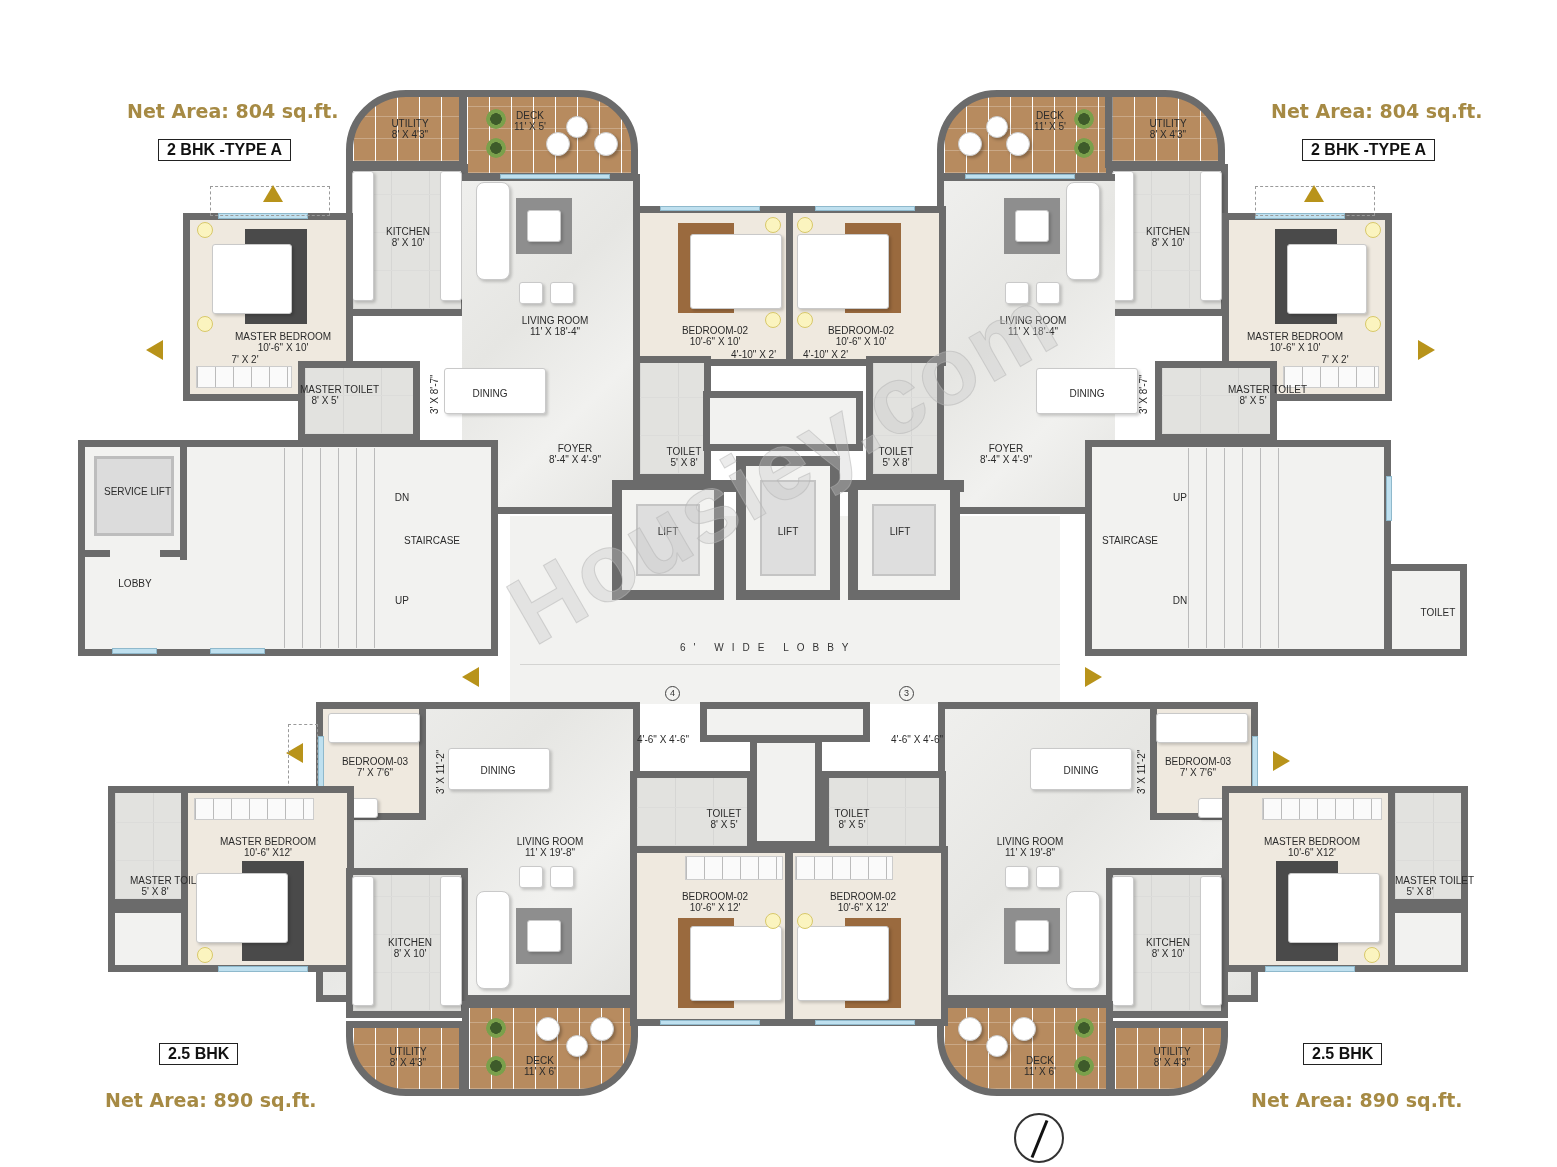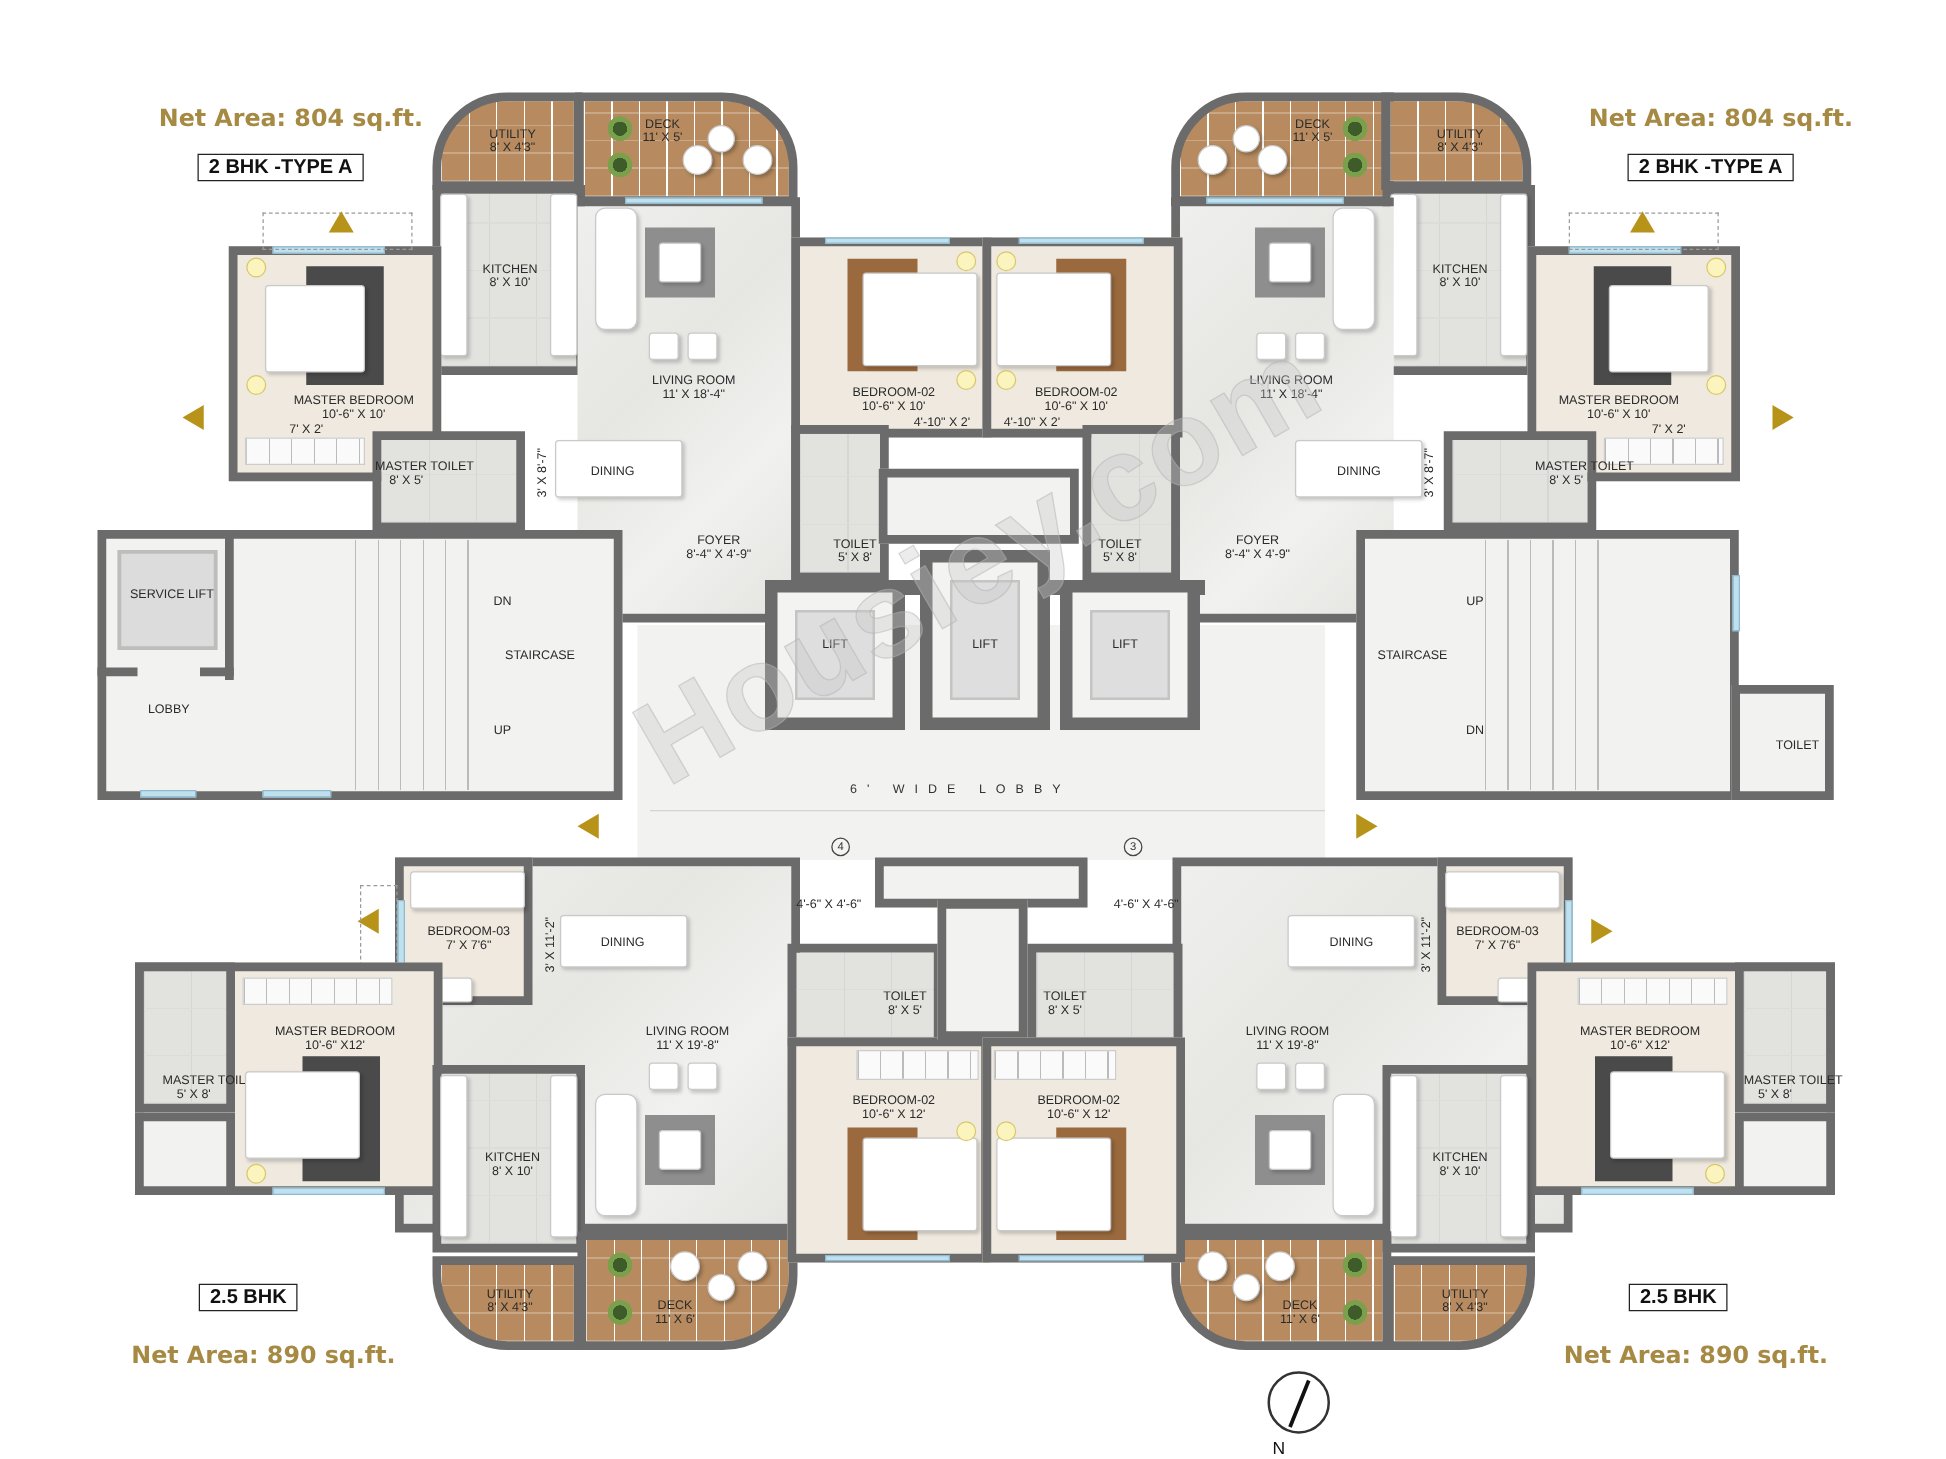--- a/index.html
+++ b/index.html
@@ -1,19 +1,19 @@
 <!DOCTYPE html>
 <html><head>
 <meta charset="utf-8">
 <style>
   * { box-sizing: border-box; margin: 0; padding: 0; }
   html, body { width: 1557px; height: 1167px; background: #ffffff; overflow: hidden; }
   body { position: relative; font-family: "Liberation Sans", "DejaVu Sans", sans-serif; color: #222; }
 
-  .plan { position: absolute; left: 0; top: 0; width: 1557px; height: 945px; }
+  .plan { position: absolute; left: 0; top: 16px; width: 1557px; height: 945px; }
 
   
   .wall { position: absolute; background: #6b6b6b; }
   .room { position: absolute; background: #ecebe8; border: 7px solid #6b6b6b; }
   .room.floor-marble { background: linear-gradient(135deg, #efefed 0%, #e6e6e3 40%, #f1f1ef 70%, #e4e4e1 100%); }
   .room.floor-beige { background: #efe9df; }
   .room.floor-tile { background: repeating-linear-gradient(0deg, #dcdcda 0 1px, transparent 1px 38px), repeating-linear-gradient(90deg, #d6d6d4 0 1px, #e2e2df 1px 38px); }
   .room.floor-wood { background: repeating-linear-gradient(0deg, rgba(255,255,255,0.25) 0 1px, transparent 1px 22px), repeating-linear-gradient(90deg, rgba(255,255,255,0.25) 0 1px, #b78b5f 1px 22px); }
   .room.floor-light { background: #f2f2f0; }
   .room.no-border { border: none; }

